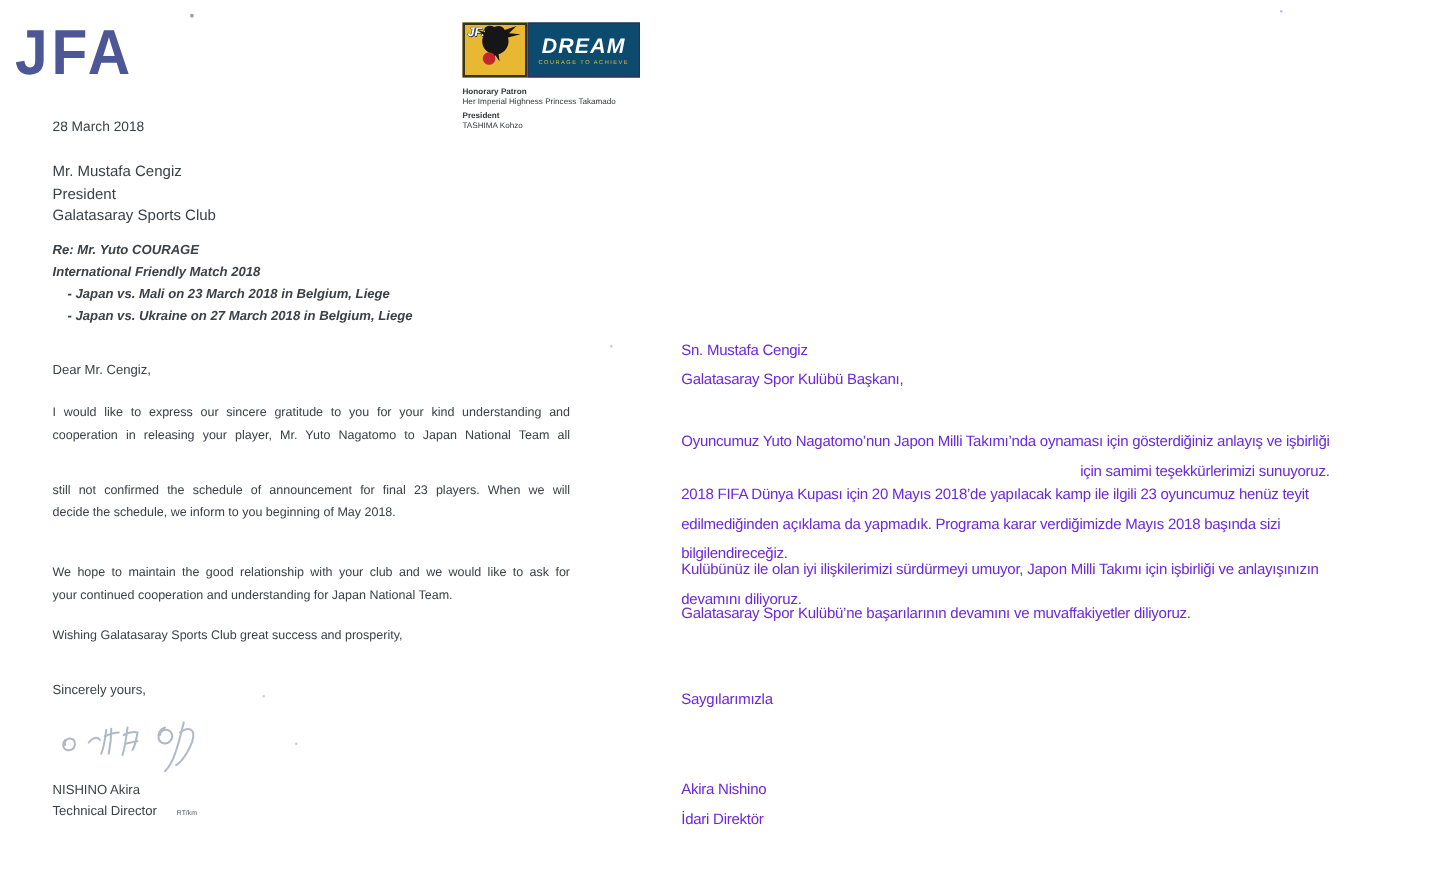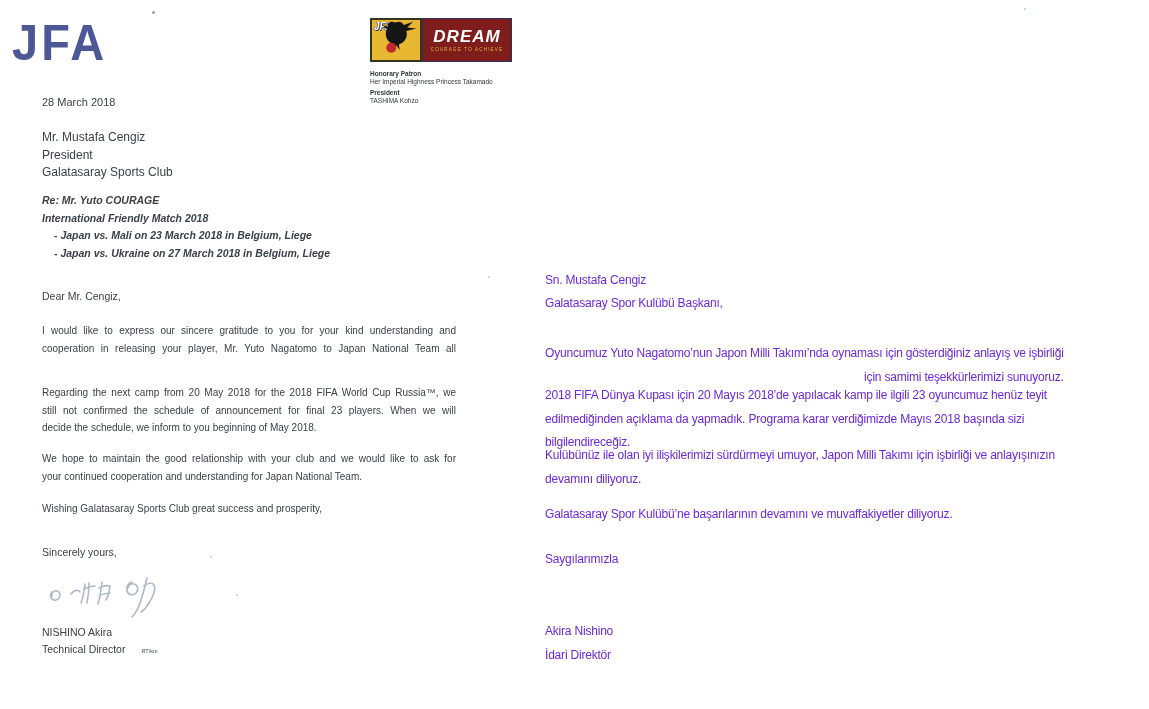--- a/index.html
+++ b/index.html
@@ -25,21 +25,21 @@
     border: 2px solid #35351f; position: relative;
   }
   .crest-jfa {
     position: absolute; left: 2px; top: 1px;
     font-size: 10px; font-weight: 800; color: #ffffff;
     text-shadow: 0 0 1px #2a3570, 0.5px 0.5px 0 #2a3570, -0.5px -0.5px 0 #2a3570;
     font-style: italic;
   }
   .crest-bird { position: absolute; right: 1px; bottom: 0; }
   .crest-right {
-    width: 90px; height: 44px; background: #7f1d1d; border: 1px solid #2e2f58;
+    width: 90px; height: 44px; background: #0c4a6e; border: 1px solid #2e2f58;
     display: flex; flex-direction: column; align-items: center; justify-content: center;
   }
   .crest-dream {
     color: #ffffff; font-size: 17px; font-weight: 800; font-style: italic;
     letter-spacing: 1px; line-height: 17px;
   }
   .crest-tagline {
     color: #e9b832; font-size: 4.5px; letter-spacing: 1.2px; margin-top: 2px;
   }
 
@@ -72,21 +72,21 @@
   .signer-note { font-size: 5.5px; margin-left: 16px; color: #4a4f55; }
 
   
   .tr { color: #6d28d9; font-size: 12px; letter-spacing: -0.2px; }
   .tr .line { white-space: nowrap; line-height: 23.5px; }
   .tr-recipient1 { left: 545px; top: 273px; }
   .tr-recipient2 { left: 545px; top: 296px; }
   .tr-p1 { left: 545px; top: 342px; text-align: right; }
   .tr-p2 { left: 545px; top: 384px; }
   .tr-p3 { left: 545px; top: 444px; }
-  .tr-p4 { left: 545px; top: 483px; margin-top: 24px; }
+  .tr-p4 { left: 545px; top: 483px; }
   .tr-closing { left: 545px; top: 552px; }
   .tr-name { left: 545px; top: 624px; }
   .tr-title { left: 545px; top: 648px; }
 
   .speck { position: absolute; border-radius: 50%; }
 </style>
 </head>
 <body>
 
 <div class="abs jfa-wordmark scan">JFA</div>
@@ -131,21 +131,20 @@
 </div>
 
 <div class="abs salutation scan">Dear Mr. Cengiz,</div>
 
 <div class="abs body-para p1 scan">
   <div class="jline">I would like to express our sincere gratitude to you for your kind understanding and</div>
   <div class="jline">cooperation in releasing your player, Mr. Yuto Nagatomo to Japan National Team all</div>
 </div>
 
 <div class="abs body-para p2 scan">
-  <div class="jline">Regarding the next camp from 20 May 2018 for the 2018 FIFA World Cup Russia™, we</div>
   <div class="jline">still not confirmed the schedule of announcement for final 23 players. When we will</div>
   <div class="lline">decide the schedule, we inform to you beginning of May 2018.</div>
 </div>
 
 <div class="abs body-para p3 scan">
   <div class="jline">We hope to maintain the good relationship with your club and we would like to ask for</div>
   <div class="lline">your continued cooperation and understanding for Japan National Team.</div>
 </div>
 
 <div class="abs body-para p4 scan">

